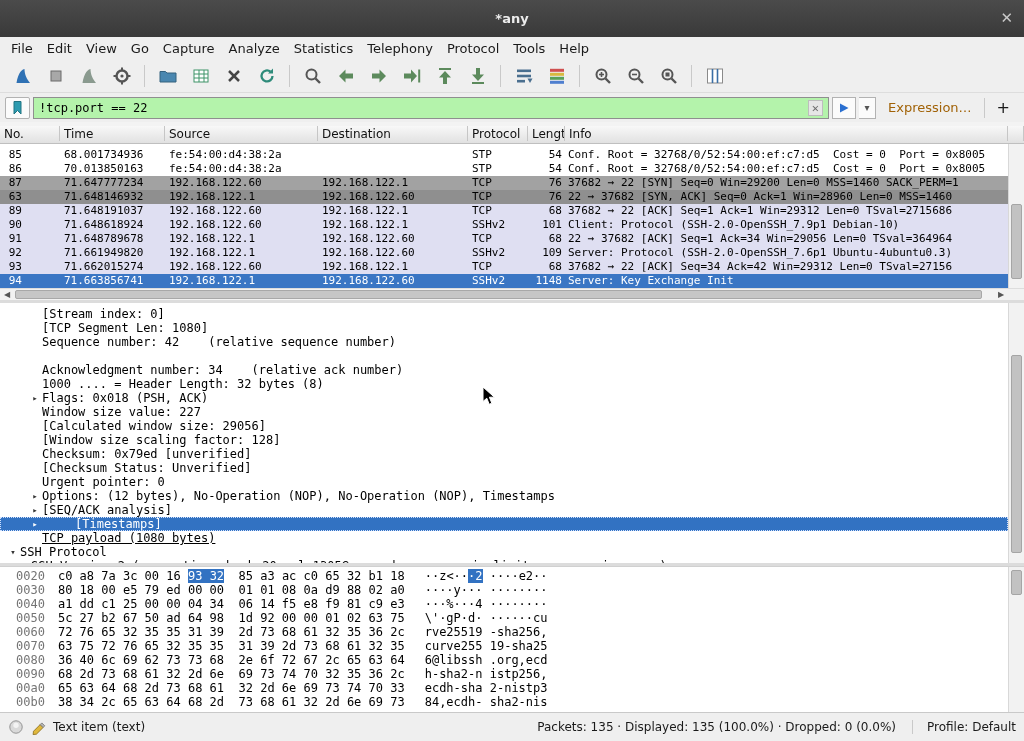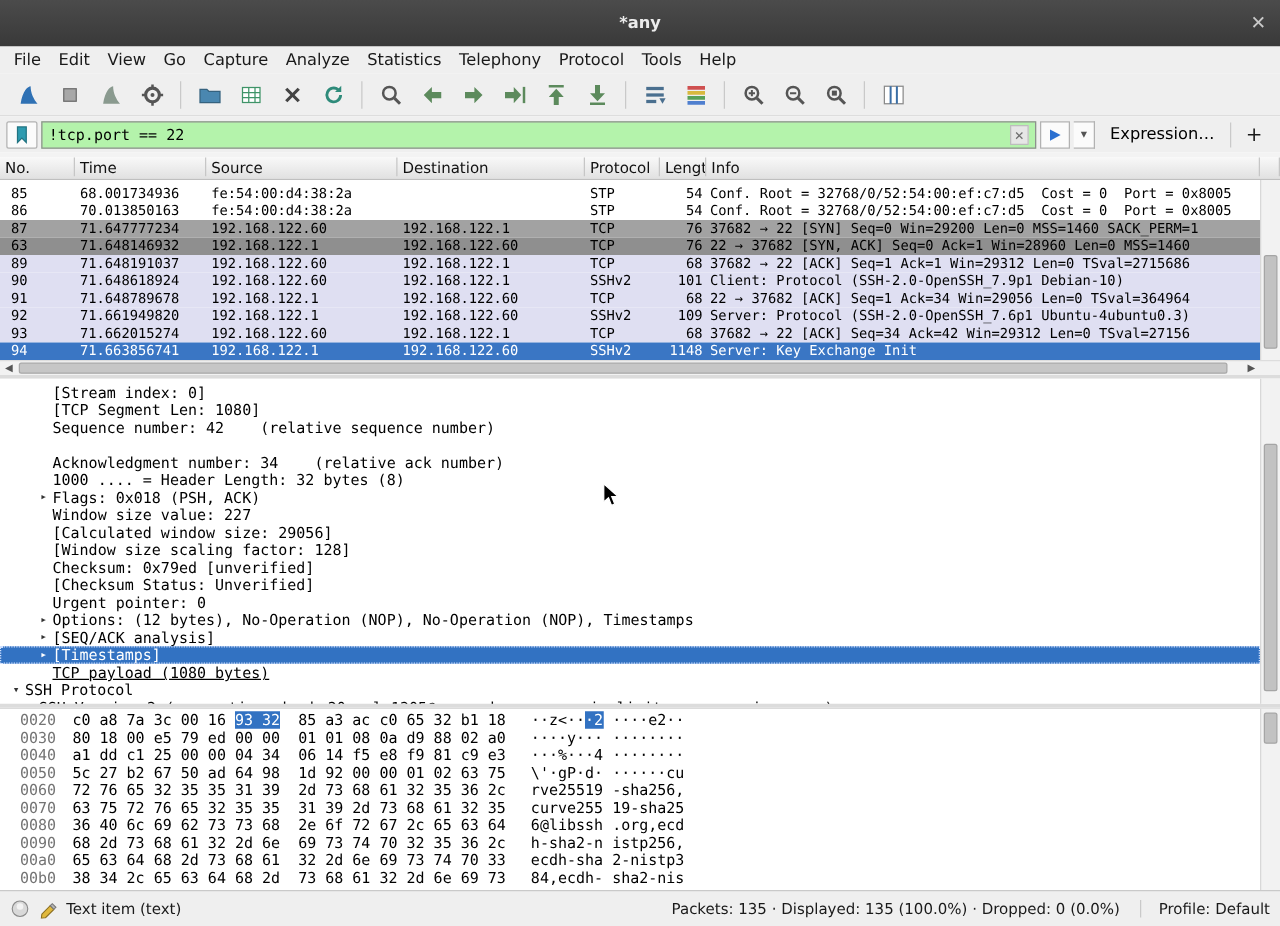--- a/index.html
+++ b/index.html
@@ -20,21 +20,21 @@
   .tbtn { width:31px; height:28px; display:flex; align-items:center; justify-content:center; margin:0 1px; }
   .tsep { width:1px; height:22px; background:#c9c9c9; margin:0 6px; }
 
   
   .filterbar { height:29px; background:#efefef; display:flex; align-items:center; padding:0 5px; gap:3px; }
   .bookmark-btn { width:25px; height:22px; background:#fbfbfb; border:1px solid #b2b2b2; border-radius:2px; display:flex; align-items:center; justify-content:center; flex:none; }
   .filter-input { flex:1; height:22px; background:#b4f3ab; border:1px solid #8f8f8f; display:flex; align-items:center; padding:0 5px; font-family:"DejaVu Sans Mono", monospace; font-size:12px; color:#000; overflow:hidden; }
   .filter-clear { margin-left:auto; color:#6e6e6e; font-size:12px; padding:0 3px; background:#e6e6e6; border:1px solid #bdbdbd; line-height:14px; }
   .filter-apply { width:24px; height:22px; background:#fbfbfb; border:1px solid #b2b2b2; display:flex; align-items:center; justify-content:center; flex:none; }
   .filter-caret { width:17px; height:22px; background:#fbfbfb; border:1px solid #b2b2b2; border-left:none; display:flex; align-items:center; justify-content:center; font-size:10px; color:#555; flex:none; }
-  .expression-btn { font-size:13px; color:#000000; padding:0 9px; white-space:nowrap; }
+  .expression-btn { font-size:13px; color:#a16207; padding:0 9px; white-space:nowrap; }
   .fsep { width:1px; height:20px; background:#c9c9c9; }
   .add-btn { font-size:16px; color:#1a1a1a; padding:0 9px; }
 
   .gapstrip { height:4px; background:#f3f3f3; }
 
   
   .phead { height:18px; display:grid; grid-template-columns:60px 105px 153px 150px 60px 37px 1fr 16px; background:linear-gradient(#f8f8f8,#e1e1e1); border-bottom:1px solid #bfbfbf; font-size:12px; color:#111; }
   .phc { border-right:1px solid #c6c6c6; padding:1px 4px; overflow:hidden; white-space:nowrap; }
   .phc-stub { border-right:none; }
 
@@ -403,21 +403,21 @@
       <div class="dline" style="padding-left: 28px;"><div class="tri" style="display: inline-block;"></div><div style="display: inline;">1000 .... = Header Length: 32 bytes (8)</div></div>
       <div class="dline" style="padding-left: 28px;"><div class="tri" style="display: inline-block;">▸</div><div style="display: inline;">Flags: 0x018 (PSH, ACK)</div></div>
       <div class="dline" style="padding-left: 28px;"><div class="tri" style="display: inline-block;"></div><div style="display: inline;">Window size value: 227</div></div>
       <div class="dline" style="padding-left: 28px;"><div class="tri" style="display: inline-block;"></div><div style="display: inline;">[Calculated window size: 29056]</div></div>
       <div class="dline" style="padding-left: 28px;"><div class="tri" style="display: inline-block;"></div><div style="display: inline;">[Window size scaling factor: 128]</div></div>
       <div class="dline" style="padding-left: 28px;"><div class="tri" style="display: inline-block;"></div><div style="display: inline;">Checksum: 0x79ed [unverified]</div></div>
       <div class="dline" style="padding-left: 28px;"><div class="tri" style="display: inline-block;"></div><div style="display: inline;">[Checksum Status: Unverified]</div></div>
       <div class="dline" style="padding-left: 28px;"><div class="tri" style="display: inline-block;"></div><div style="display: inline;">Urgent pointer: 0</div></div>
       <div class="dline" style="padding-left: 28px;"><div class="tri" style="display: inline-block;">▸</div><div style="display: inline;">Options: (12 bytes), No-Operation (NOP), No-Operation (NOP), Timestamps</div></div>
       <div class="dline" style="padding-left: 28px;"><div class="tri" style="display: inline-block;">▸</div><div style="display: inline;">[SEQ/ACK analysis]</div></div>
-      <div class="dline dsel" style="padding-left: 28px;"><div class="tri" style="display: inline-block;">▸</div><div style="display: inline;">[Timestamps]</div></div>
+      <div class="dline dsel" style="padding-left: 28px;"><div class="tri" style="display: inline-block;">▸</div><div style="display: inline; margin-left: 33px;">[Timestamps]</div></div>
       <div class="dline" style="padding-left: 28px; text-decoration: underline;"><div class="tri" style="display: inline-block;"></div><div style="display: inline;">TCP payload (1080 bytes)</div></div>
       <div class="dline" style="padding-left: 6px;"><div class="tri" style="display: inline-block;">▾</div><div style="display: inline;">SSH Protocol</div></div>
       <div class="dline" style="padding-left: 17px;"><div class="tri" style="display: inline-block;"></div><div style="display: inline;">SSH Version 2 (encryption:chacha20-poly1305@openssh.com mac:&lt;implicit&gt; compression:none)</div></div>
     </div>
   <div class="vsb">
     <div class="vthumb" style="top:20%;height:76%;"></div>
   </div>
 </div>
 
 <div class="splitter"></div>

